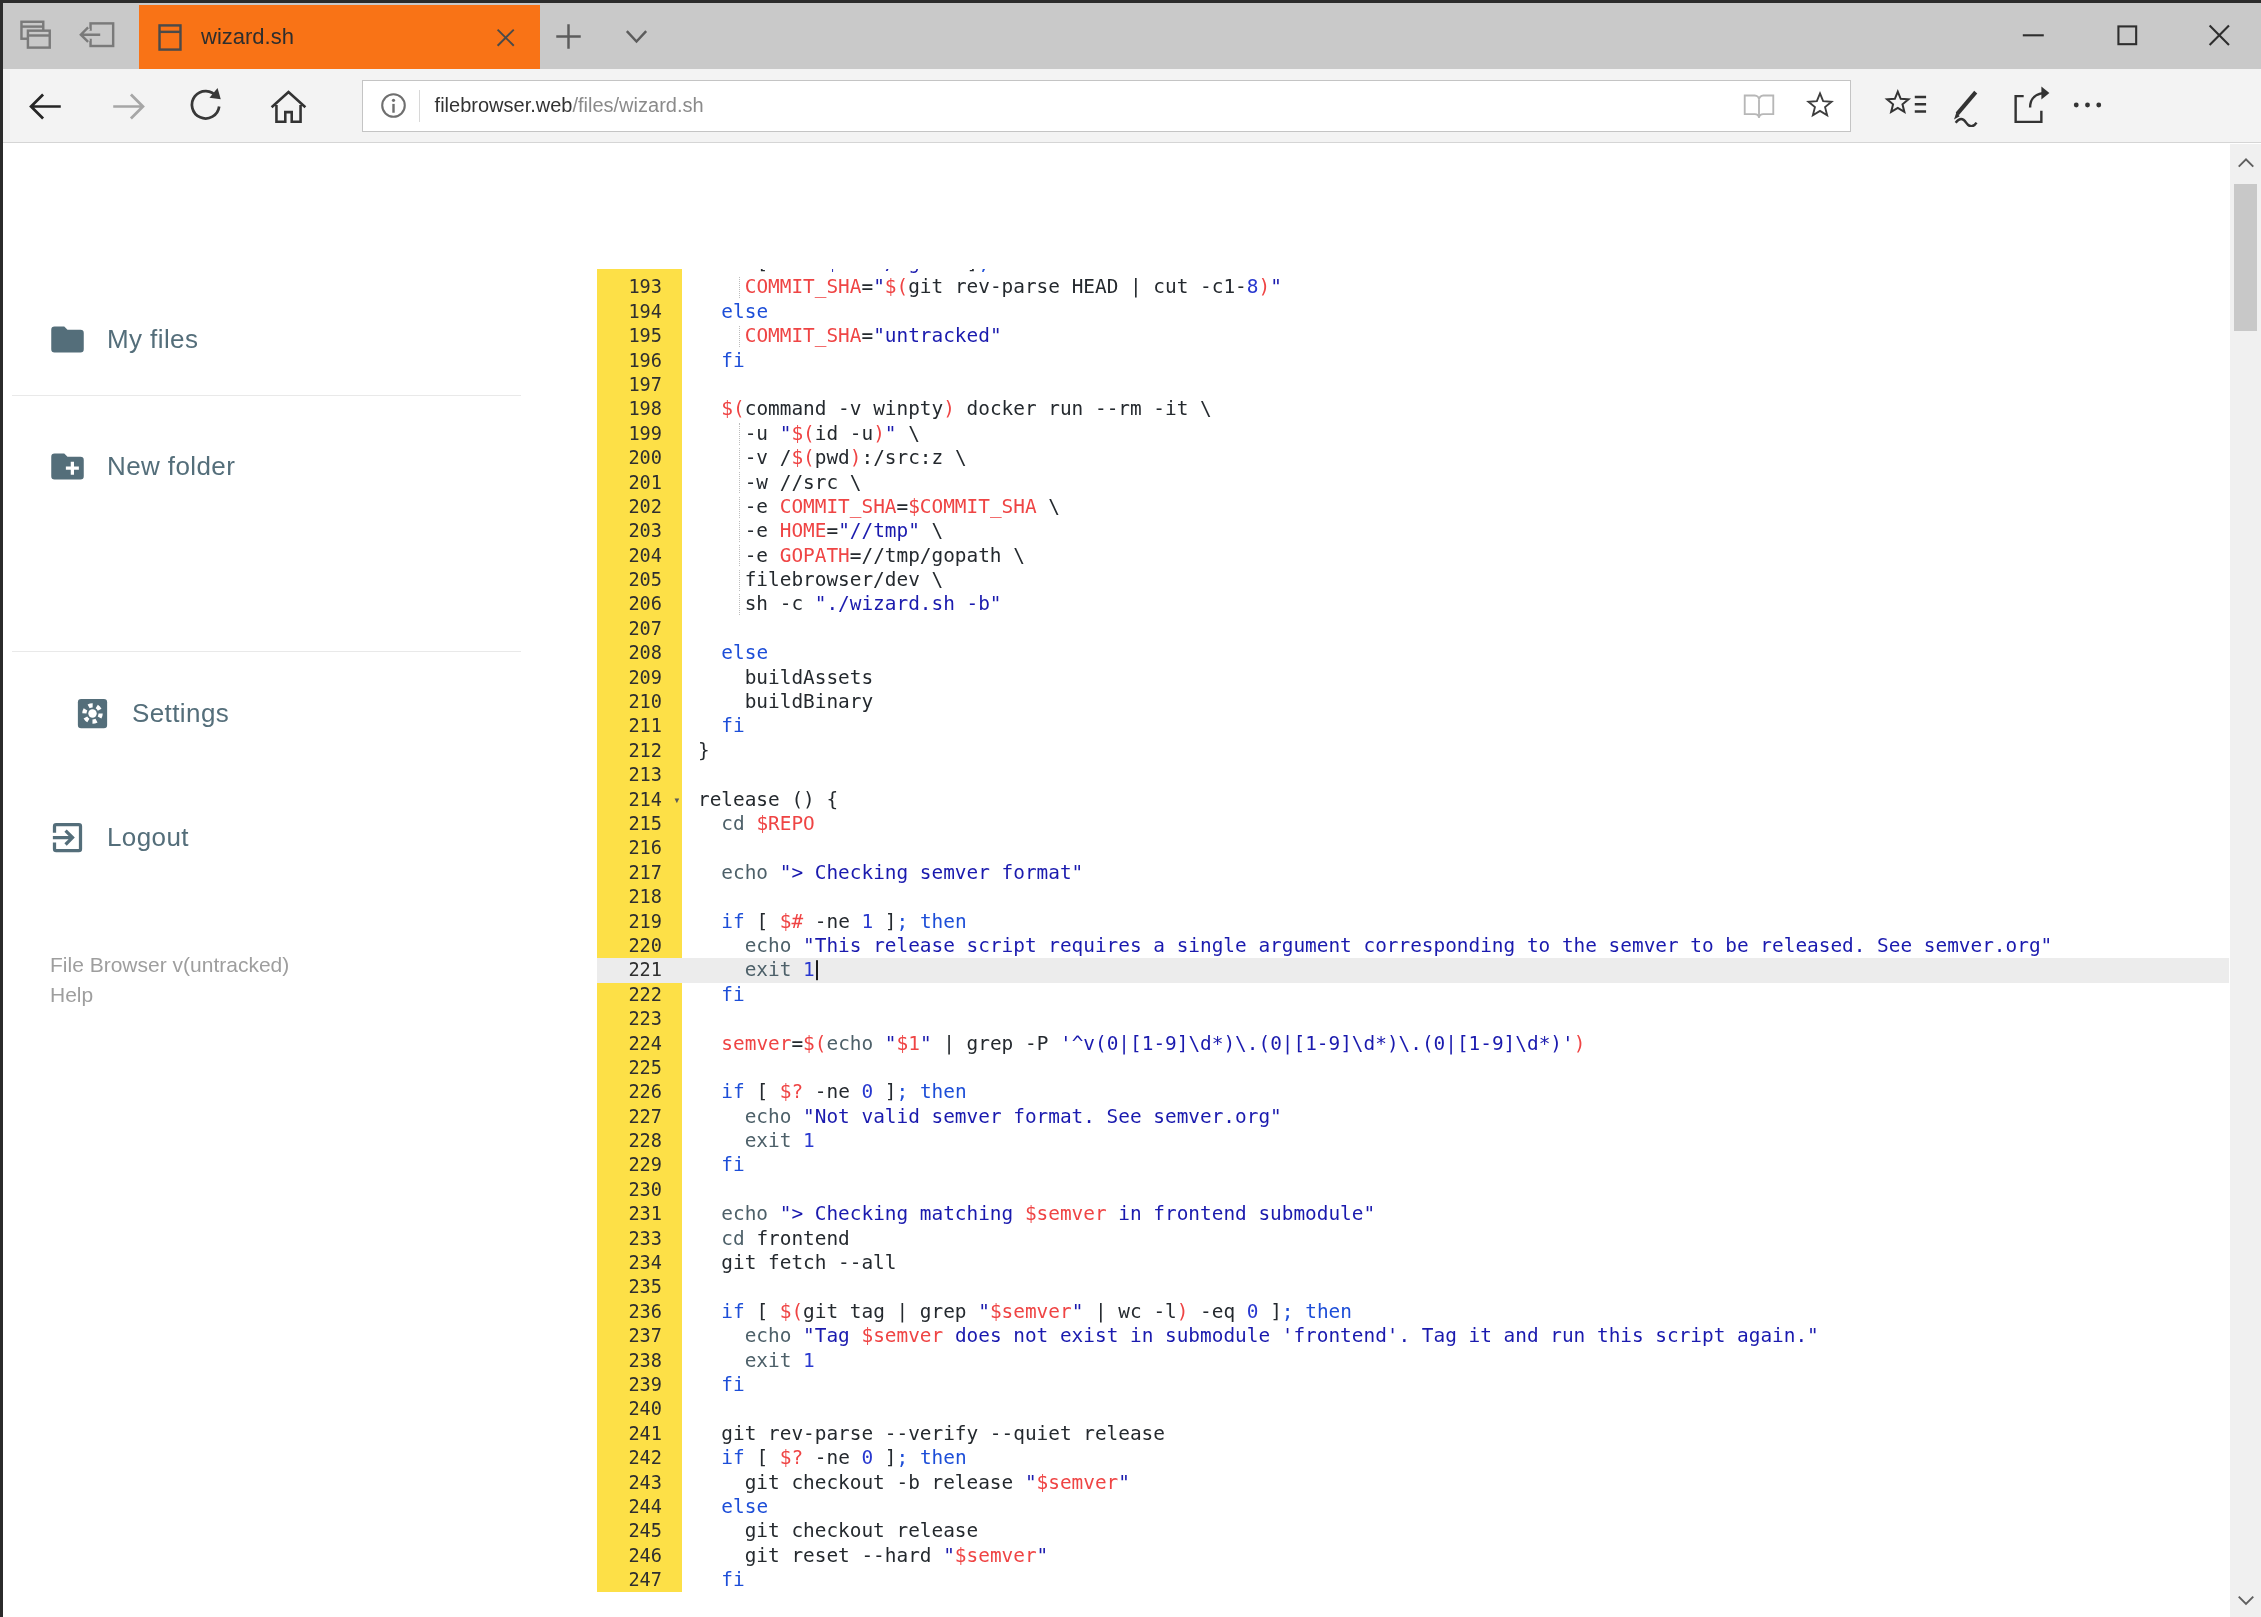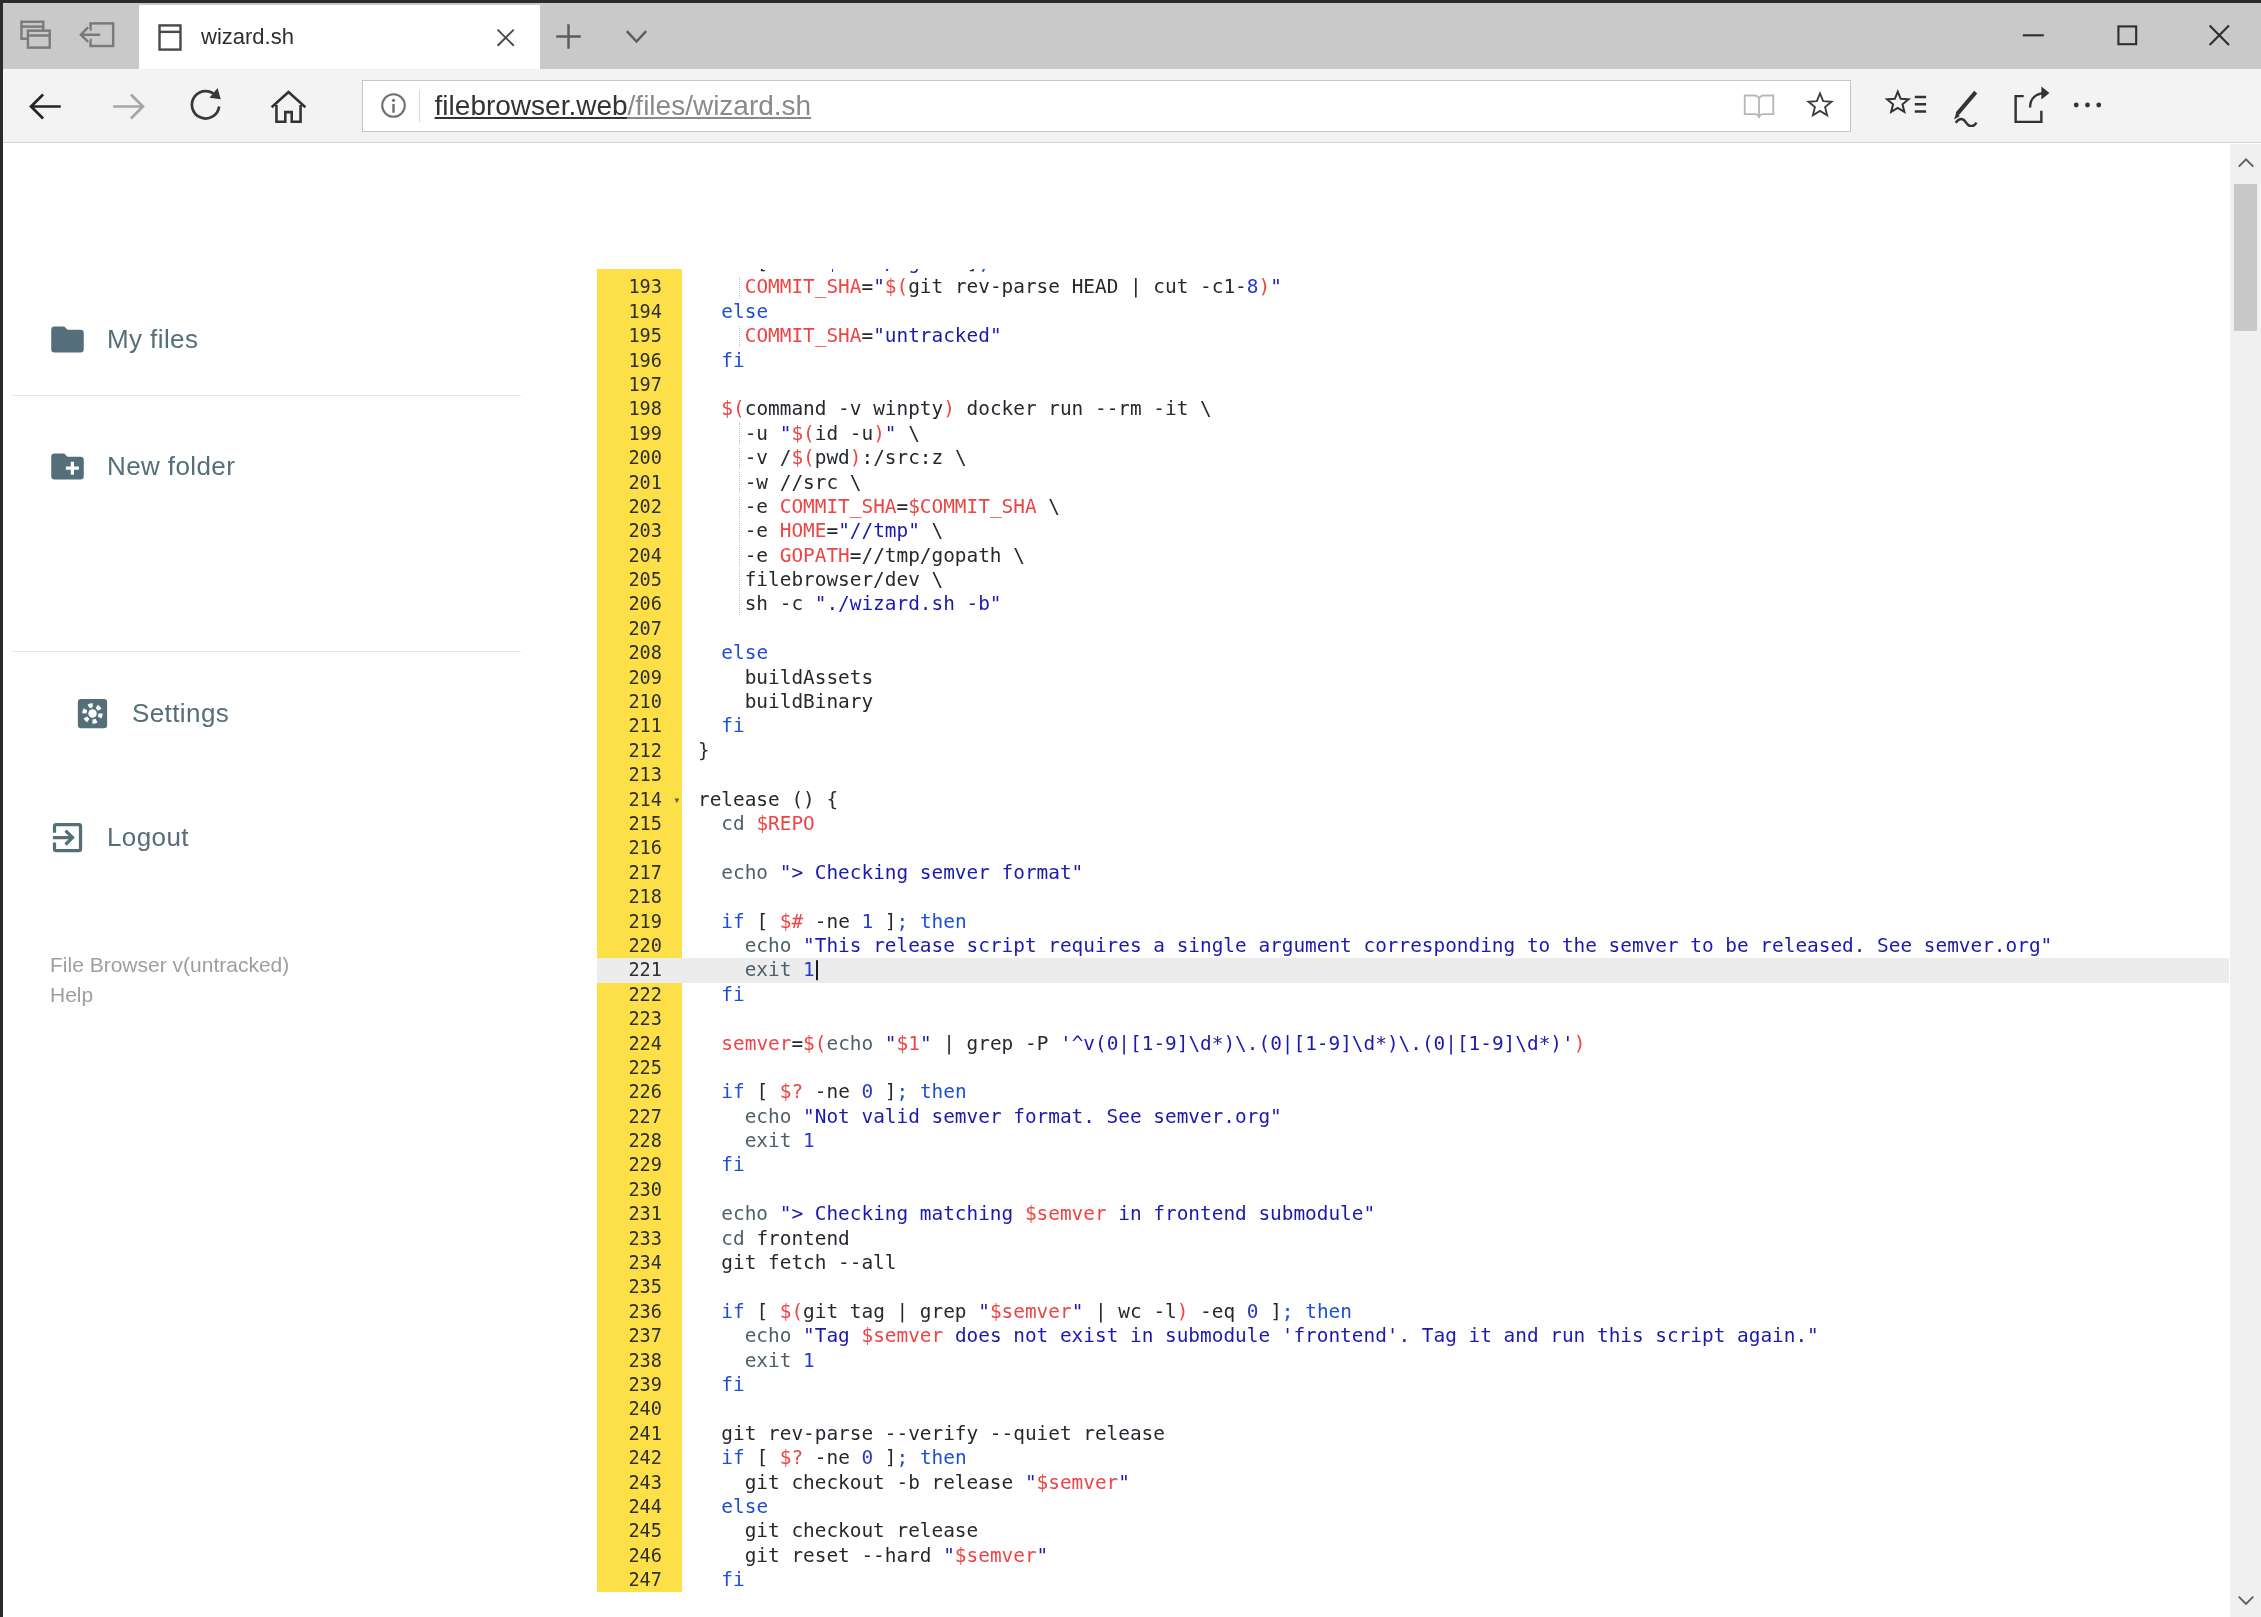--- a/index.html
+++ b/index.html
@@ -11,35 +11,35 @@
   .abs{position:absolute;}
   svg{display:block;}
 
   
   .frame-top{left:0;top:0;width:2261px;height:3.2px;background:#2b2b2b;z-index:60;}
   .frame-left{left:0;top:0;width:3.2px;height:1617px;background:#2b2b2b;z-index:60;}
 
   
   .titlebar{left:0;top:0;width:2261px;height:69px;background:#c9c9c9;}
   .tb-btn{top:16px;width:45px;height:39px;display:flex;align-items:center;justify-content:center;}
-  .tab{left:139px;top:4.8px;width:401px;height:65px;background:#ffffff;display:flex;align-items:center;}
+  .tab{left:139px;top:4.8px;width:401px;height:65px;background:#f97316;display:flex;align-items:center;}
   .tab-doc{margin-left:18px;}
   .tab-title{margin-left:18px;font-size:22px;color:#2e2e2e;}
   .tab-close{position:absolute;right:21px;top:19.4px;width:27.4px;height:27.4px;display:flex;align-items:center;justify-content:center;}
   .newtab{left:547px;top:18px;width:42px;height:36px;display:flex;align-items:center;justify-content:center;}
   .tab-chevron{left:615px;top:21px;width:42px;height:32px;display:flex;align-items:center;justify-content:center;}
   .winbtn{top:11.3px;width:89px;height:47px;display:flex;align-items:center;justify-content:center;}
   .wb-min{left:1989px;} .wb-max{left:2083px;} .wb-close{left:2175px;}
 
   
   .navrow{left:0;top:69px;width:2261px;height:74px;background:#f3f3f3;border-bottom:0.8px solid #d5d5d5;box-sizing:border-box;}
   .nav-btn{top:11.3px;width:52px;height:52px;display:flex;align-items:center;justify-content:center;}
   .urlbox{left:362px;top:10.5px;width:1489px;height:52px;background:#ffffff;border:0.8px solid #c4c4c4;box-sizing:border-box;display:flex;align-items:center;position:absolute;}
   .url-sep{width:0.8px;height:32px;background:#d8d8d8;margin:0 14.5px 0 11.3px;}
-  .url-text{font-size:28px;color:#333333;white-space:nowrap;text-decoration:underline;}
+  .url-text{font-size:20px;color:#333333;white-space:nowrap;}
   .url-path{color:#8a8a8a;}
   .url-right{position:absolute;right:9.7px;top:0;height:50px;display:flex;align-items:center;gap:21px;}
   .acticons{top:9.7px;width:57px;height:53px;display:flex;align-items:center;justify-content:center;}
 
   
   .appheader{left:0;top:144px;width:2261px;height:125px;background:#ffffff;}
   .logo{left:31px;top:168px;width:81px;height:81px;border-radius:50%;background:#ffffff;border:8px solid #2070f0;box-sizing:border-box;overflow:hidden;display:flex;align-items:center;justify-content:center;}
   .search{left:149px;top:165px;width:801px;height:95px;background:#f5f5f5;border-radius:6.5px;display:flex;align-items:center;position:absolute;}
   .search input{border:none;outline:none;background:transparent;font-size:27px;color:#444;font-family:"Liberation Sans",sans-serif;width:662px;}
   .search input::placeholder{color:#9b9b9b;}

